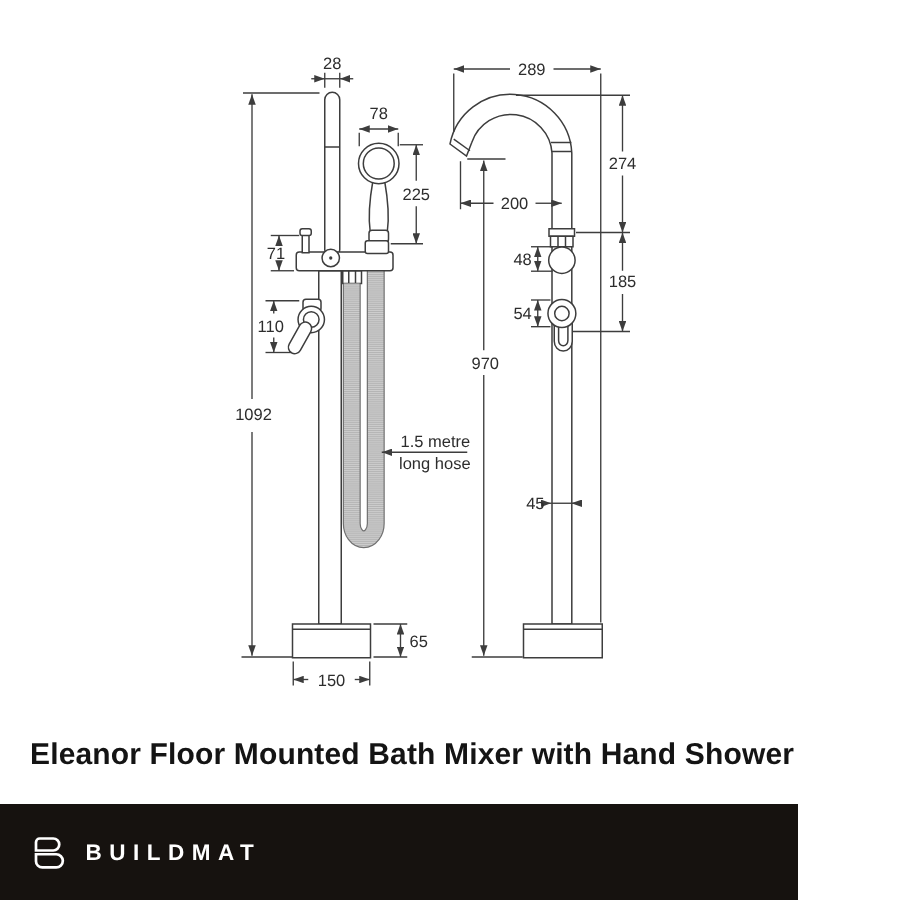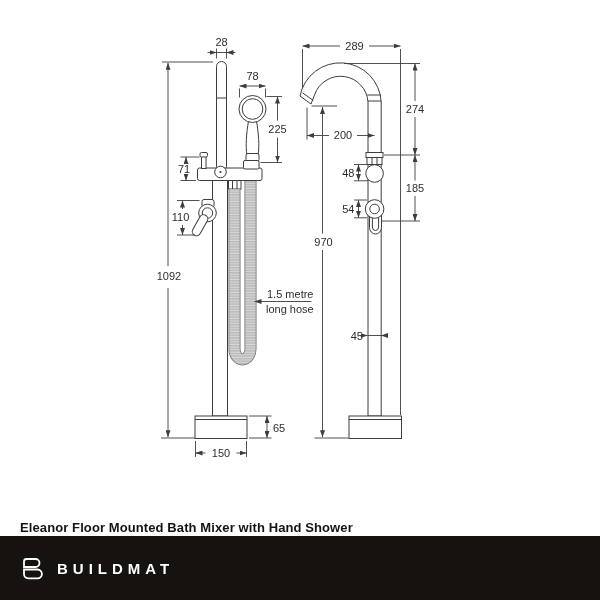--- a/index.html
+++ b/index.html
@@ -5,23 +5,23 @@
   html,body{margin:0;padding:0;background:#fff;}
   .page{position:relative;width:600px;height:600px;background:#ffffff;overflow:hidden;
         font-family:"Liberation Sans",sans-serif;}
   .drawing{position:absolute;left:0;top:0;}
   svg text{font-family:"Liberation Sans",sans-serif;font-size:11px;fill:#2d2d2d;}
   svg text.end{text-anchor:end;}
   svg text.mid{text-anchor:middle;}
   .ol{fill:#ffffff;stroke:#3d3d3d;stroke-width:1;}
   .ln{fill:none;stroke:#3d3d3d;stroke-width:1;}
   .dim{fill:none;stroke:#3d3d3d;stroke-width:0.9;}
-  .title{position:absolute;left:20px;top:520px;width:566px;
-         font-size:13px;font-weight:bold;color:#141414;letter-spacing:.1px;}
-  .footer{position:absolute;left:0;top:536px;width:600px;height:64px;background:#16120f;
+  .title{position:absolute;left:20px;top:492px;width:566px;
+         font-size:20px;font-weight:bold;color:#141414;letter-spacing:.1px;}
+  .footer{position:absolute;left:0;top:536px;width:532px;height:64px;background:#16120f;
           display:flex;align-items:center;justify-content:space-between;}
   .brand-left{display:flex;align-items:center;margin-left:20px;}
   .brand-icon{width:27px;height:27px;margin-right:10px;}
   .brand-name{color:#ffffff;font-weight:bold;font-size:15px;letter-spacing:5px;}
   .fienza{color:#ffffff;font-size:31px;letter-spacing:-0.5px;margin-right:23px;position:relative;}
   .fienza sup{font-size:8px;position:relative;top:-14px;left:1px;}
 </style>
 </head>
 <body>
 

